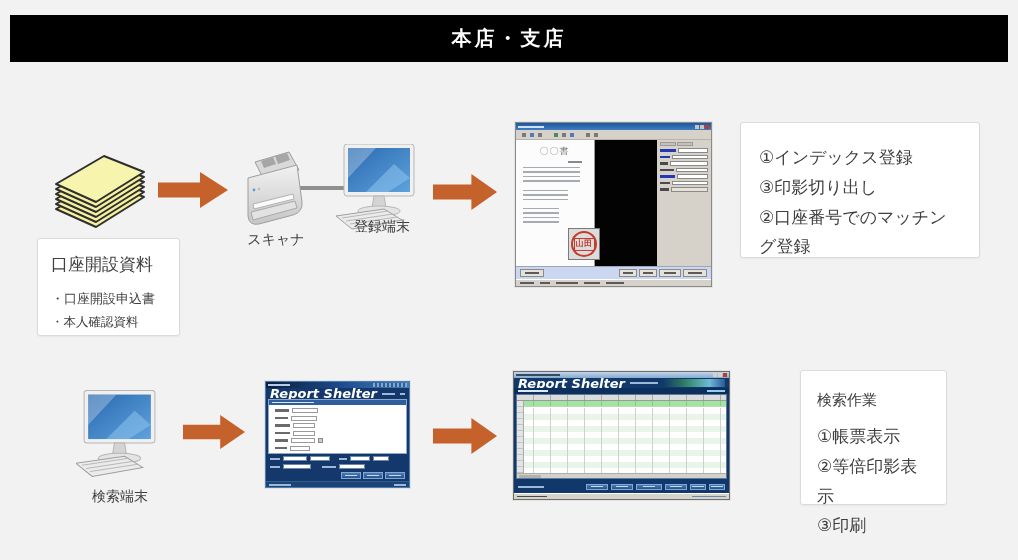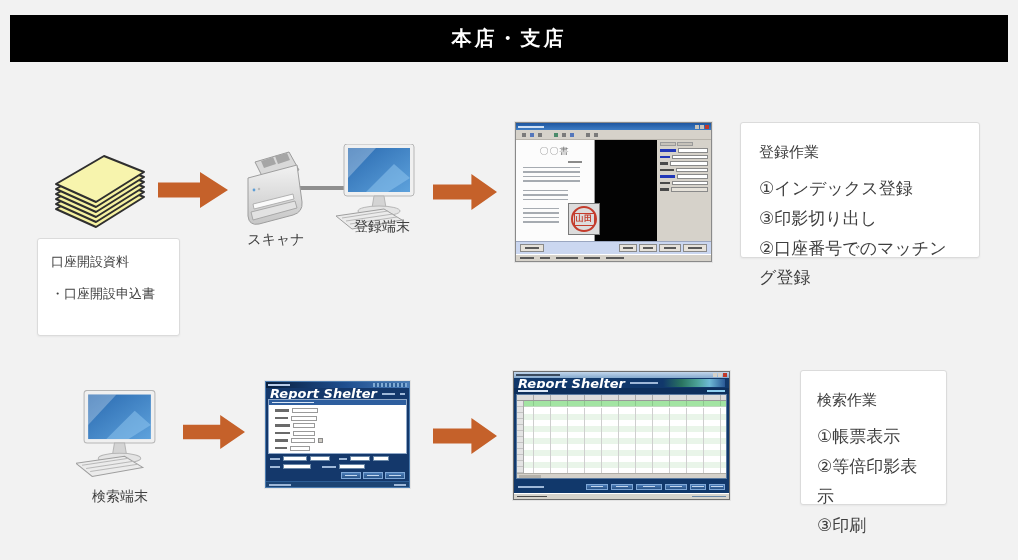--- a/index.html
+++ b/index.html
@@ -25,21 +25,21 @@
   .infobox li { font-size:17px; line-height:1.75; color:#3F3F3F; }
 
   
   .flowlabel { font-size:14px; color:#3F3F3F; text-align:center; }
 
   .arrow-svg { display:block; }
 
   .connline { background:#8F8F8F; }
 
   
-  .shot1 { left:515px; top:122px; width:197px; height:140px; border:1px solid #8A8A8A;
+  .shot1 { left:515px; top:122px; width:197px; height:165px; border:1px solid #8A8A8A;
     background:#D6D2CA; display:flex; flex-direction:column; box-shadow:0 0 0 1px #E3E3E3; }
   .s1-title { height:7px; background:linear-gradient(to bottom,#1E56A0,#3E7DC4);
     display:flex; align-items:center; padding:0 2px; }
   .s1-title .tdash { width:26px; height:2px; background:#CFE0F4; }
   .s1-title .tbtns { margin-left:auto; display:flex; gap:1px; }
   .s1-title .tbtns i { width:4px; height:4px; background:#C8C4BC; display:block; }
   .s1-title .tbtns i.red { background:#C0392B; }
   .s1-tools { height:10px; background:#D6D2CA; border-bottom:1px solid #B8B4AC;
     display:flex; align-items:center; gap:4px; padding:0 6px; }
   .s1-tools i { width:4px; height:4px; display:block; }
@@ -195,23 +195,24 @@
     <polygon points="38,52 48,52 50,64 36,64" fill="#D4D4D4" stroke="#B6B6B6"></polygon>
     <ellipse cx="43" cy="67" rx="21" ry="5" fill="#E4E4E4" stroke="#B6B6B6"></ellipse>
     <polygon points="0,72 48,65 66,76 16,85" fill="#EBEBEB" stroke="#9E9E9E"></polygon>
     <path d="M6,74 L52,67 M10,77 L57,70 M14,80 L61,73" stroke="#B8B8B8" fill="none"></path>
   </svg>
 
   <div class="abs flowlabel" style="left:236px;top:231px;width:80px">スキャナ</div>
   <div class="abs flowlabel" style="left:342px;top:218px;width:80px">登録端末</div>
 
   <div class="abs infobox" style="left:37px;top:238px;width:143px;height:98px;padding:14px 13px">
-    <h3 style="font-size:13px">口座開設資料</h3>
+    <h3 style="font-size:17px">口座開設資料</h3>
     <ul style="font-size:12.5px">
       <li style="font-size:13px">・口座開設申込書</li>
+      <li style="font-size:12.5px">・本人確認資料</li>
     </ul>
   </div>
 
   <svg class="abs arrow-svg" style="left:433px;top:173px" width="64" height="38" viewBox="0 0 70 40" preserveAspectRatio="none">
     <polygon points="0,12 42,12 42,1 70,20 42,39 42,28 0,28" fill="#C5612A"></polygon>
   </svg>
 
   <div class="abs shot1">
     <div class="s1-title">
       <i class="tdash"></i>
@@ -301,21 +302,20 @@
     <div class="s1-status">
       <i class="sdash" style="width:14px"></i>
       <i class="sdash" style="width:10px"></i>
       <i class="sdash" style="width:22px"></i>
       <i class="sdash" style="width:16px"></i>
       <i class="sdash" style="width:18px"></i>
     </div>
   </div>
 
   <div class="abs infobox" style="left:740px;top:122px;width:240px;height:136px;padding:20px 18px">
-    <h3>登録作業</h3>
     <ul>
       <li>①インデックス登録</li>
       <li>③印影切り出し</li>
       <li>②口座番号でのマッチング登録</li>
     </ul>
   </div>
 
   <svg class="abs" style="left:76px;top:390px" width="85" height="88" viewBox="0 0 84 86">
     <rect x="8" y="0" width="70" height="52" rx="3" fill="#F0F0F0" stroke="#B6B6B6"></rect>
     <rect x="12" y="4" width="62" height="44" fill="url(#mon-grad)"></rect>

